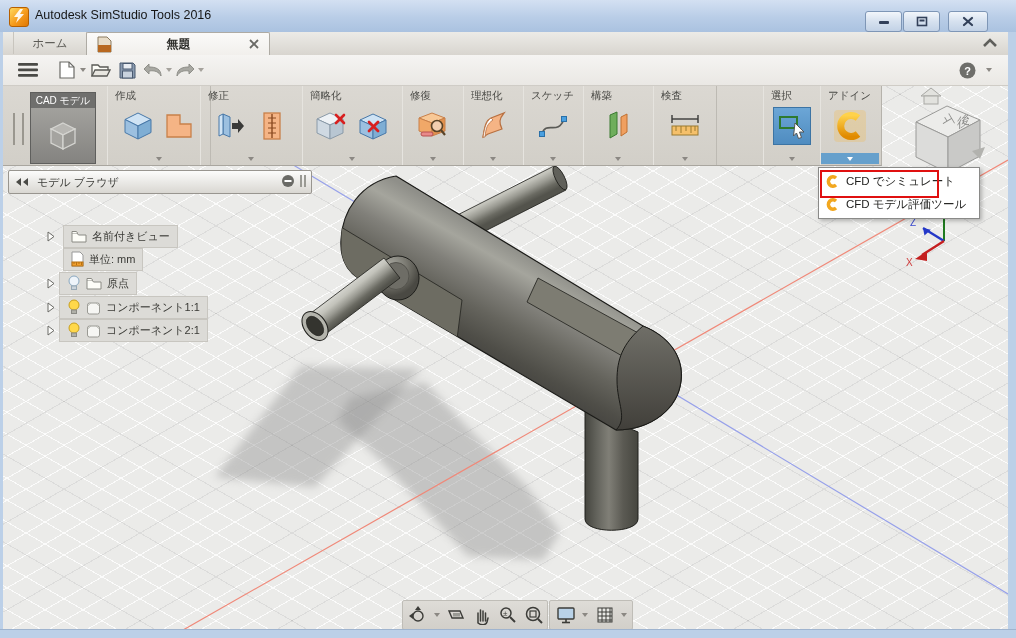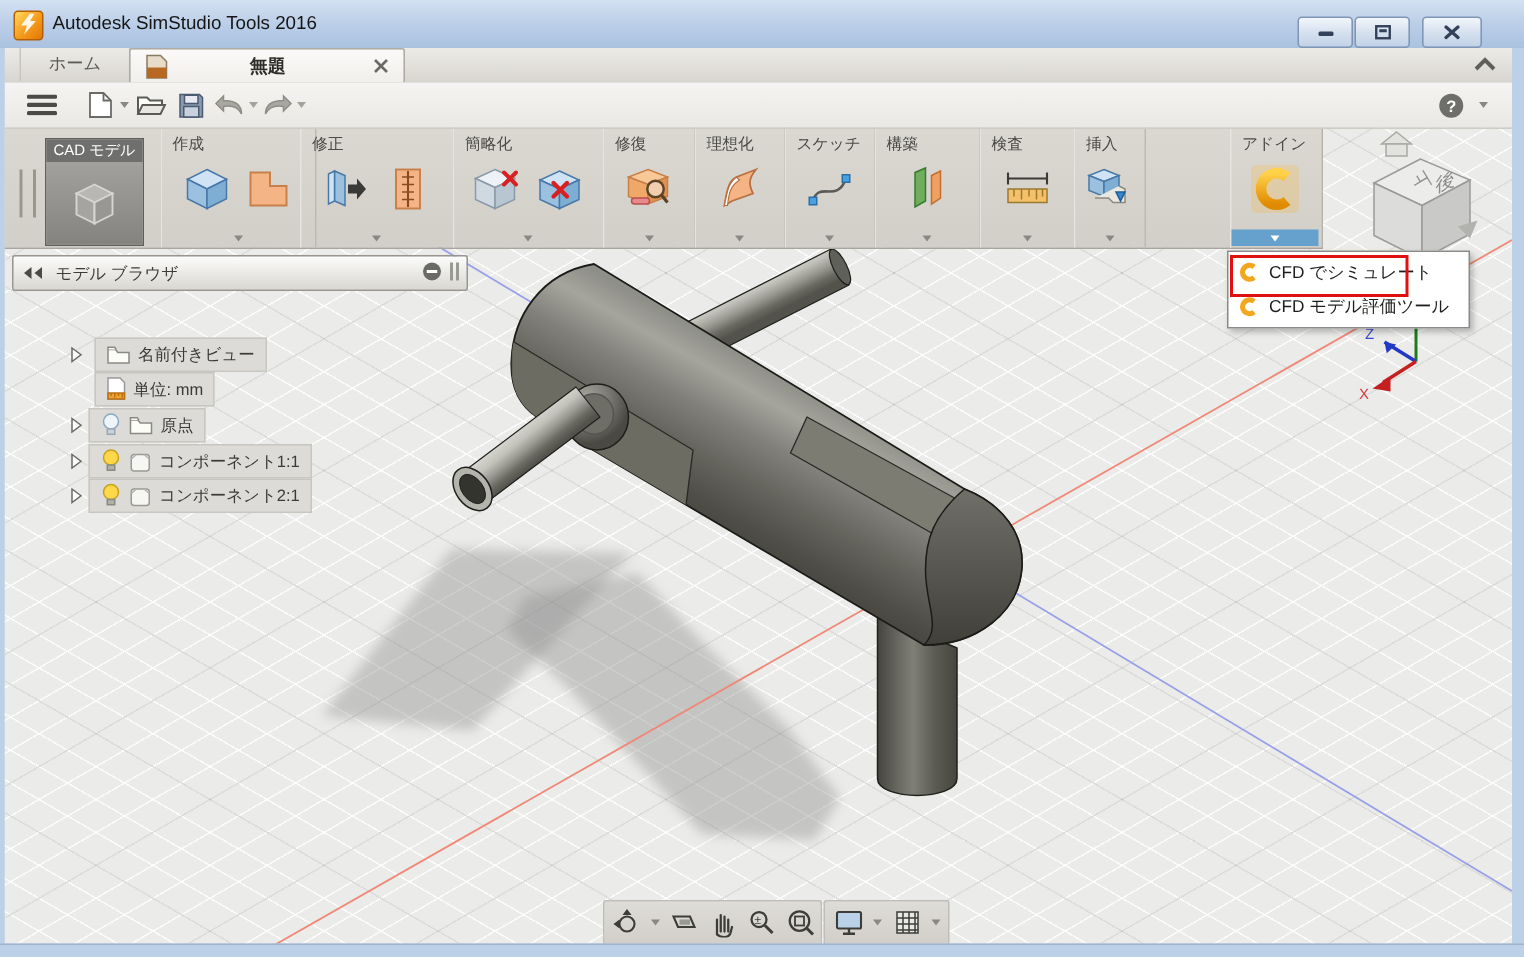--- a/index.html
+++ b/index.html
@@ -433,38 +433,35 @@
                 <line x1="27" y1="16" x2="27" y2="21"></line>
               </g>
             </svg>
           </span>
       </div>
       <div class="rg-strip">
           <span class="caret"></span>
         </div>
     </div>
 
-    <div class="rgroup" style="left:713px;width:47px;">
-      <div class="rg-label">挿入</div>
-      <div class="rg-icons">
-        <span>
-            <svg width="32" height="32" viewBox="0 0 32 32">
-              <polygon points="12,3 22,7 12,11 2,7" fill="#cfe3f4" stroke="#4878a8"></polygon>
-              <polygon points="2,7 12,11 12,21 2,17" fill="#9cc0e0" stroke="#4878a8"></polygon>
-              <polygon points="12,11 22,7 22,17 12,21" fill="#7faed4" stroke="#4878a8"></polygon>
-              <path d="M6,22 h9 l3,3 h8 v-9 l-4,-2" fill="#e8e8e0" stroke="#8a8a80"></path>
-              <polygon points="20,18 26,18 23,24" fill="#3a88cc" stroke="#1e5c94"></polygon>
-            </svg>
-          </span>
-      </div>
-      <div class="rg-strip">
-          <span class="caret"></span>
-        </div>
-    </div>
-
+
+    <div class="rgroup" style="left:760px;width:57px;">
+      <div class="rg-label">選択</div>
+      <div class="rg-icons">
+        <span class="icon-pressed">
+            <svg width="30" height="30" viewBox="0 0 30 30">
+              <rect x="3" y="6" width="17" height="11" fill="none" stroke="#2e7a2e" stroke-width="2"></rect>
+              <polygon points="18,12 27,21 22.5,21 24.5,26.5 21.5,27.5 19.5,22 16.5,25" fill="#fff" stroke="#555"></polygon>
+            </svg>
+          </span>
+      </div>
+      <div class="rg-strip">
+          <span class="caret"></span>
+        </div>
+    </div>
 
     <div class="rgroup" style="left:817px;width:60px;border-right:none;">
       <div class="rg-label">アドイン</div>
       <div class="rg-icons">
         <span>
             <svg width="34" height="34" viewBox="0 0 34 34">
               <defs>
                 <linearGradient id="cfdg" x1="0" y1="0" x2="0" y2="1">
                   <stop offset="0" stop-color="#ffd24a"></stop>
                   <stop offset="1" stop-color="#e08a00"></stop>

